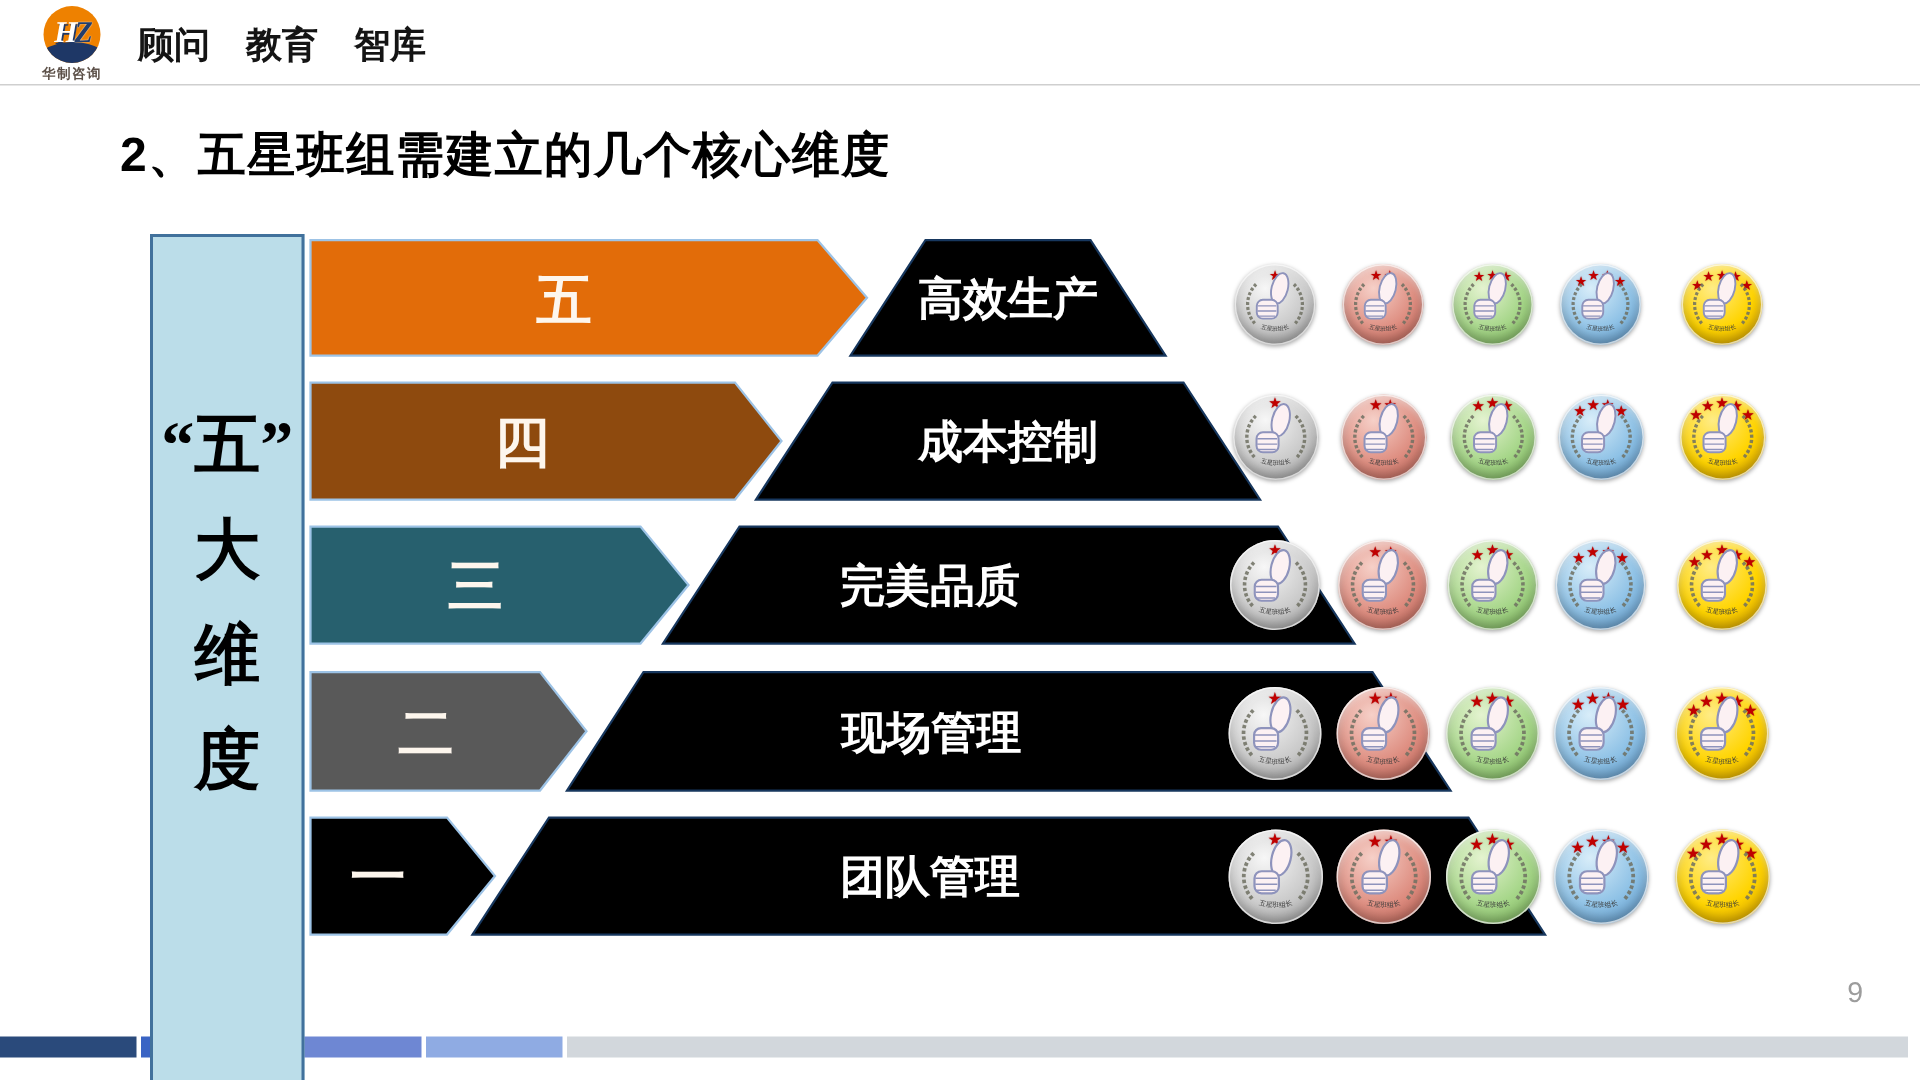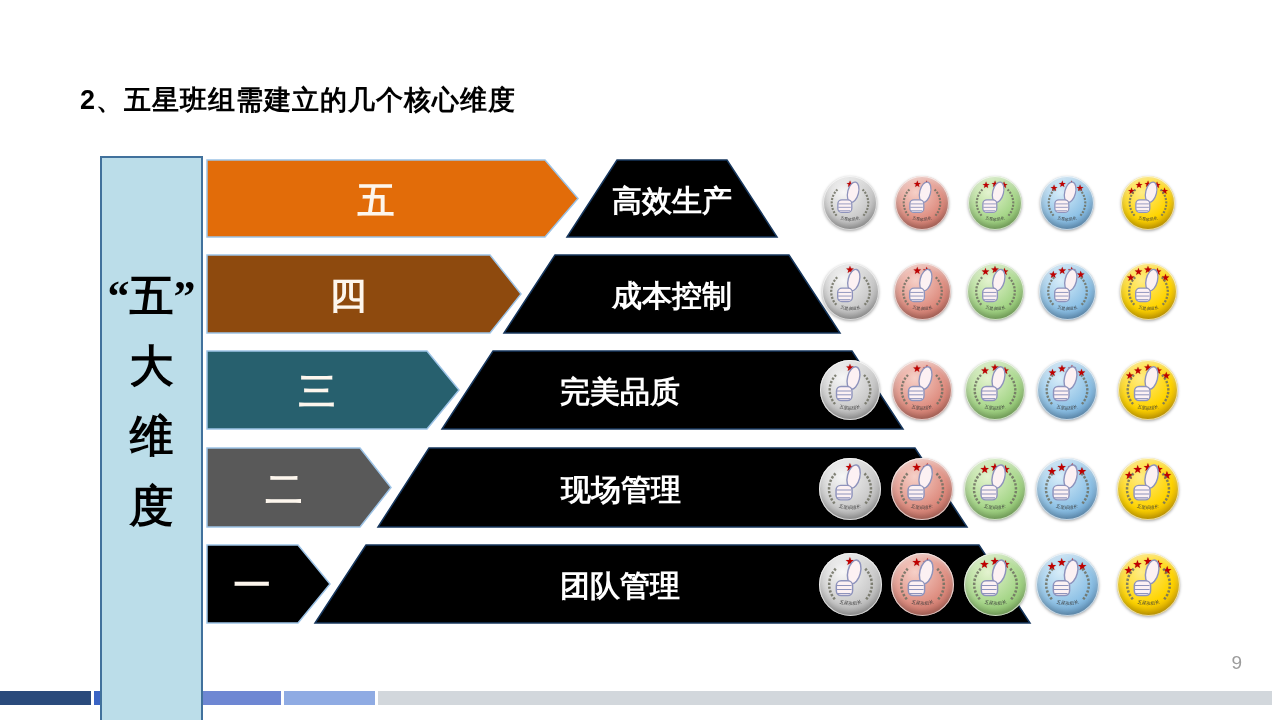--- a/index.html
+++ b/index.html
@@ -17,21 +17,21 @@
   .logo-hz{position:absolute;left:0;top:4px;width:100%;text-align:center;
            font-family:"Liberation Serif",serif;font-style:italic;font-weight:bold;
            font-size:20px;line-height:28px;letter-spacing:-2px;}
   .logo-hz .h{color:#fff;text-shadow:1px 1px 0 #1E3766;}
   .logo-hz .z{color:#233d6b;text-shadow:0 0 1px #fff;}
   .logo-sub{margin-top:1px;font-size:9px;font-weight:bold;color:#5c5048;letter-spacing:1px;}
   .slogan{position:absolute;left:92px;top:14px;font-family:"Liberation Serif",serif;
           font-weight:bold;font-size:24px;color:#141414;}
 
   
-  .title{position:absolute;left:80px;top:82px;margin:0;font-size:27px;font-weight:bold;
+  .title{position:absolute;left:80px;top:82px;margin:0;font-size:32px;font-weight:bold;
          color:#000;letter-spacing:1px;}
 
   
   .diagram-svg{position:absolute;left:0;top:0;z-index:1;}
   .numeral{font-family:"Liberation Sans",sans-serif;font-weight:bold;font-size:37px;
            fill:#FDF6ED;text-anchor:middle;dominant-baseline:central;}
   .plabel{font-family:"Liberation Sans",sans-serif;font-weight:bold;font-size:30px;
           fill:#fff;text-anchor:middle;dominant-baseline:central;}
 
   .sidebar{position:absolute;left:100px;top:156px;width:99px;height:464px;z-index:2;
@@ -53,20 +53,30 @@
   
   .page-num{position:absolute;right:38px;top:652px;font-size:19px;color:#9c9c9c;}
   #footer-bars{position:absolute;left:0;top:691px;width:1280px;height:14px;}
   .fbar{position:absolute;top:0;height:14px;}
 </style>
 </head>
 <body>
 
 <div class="slide">
 
+  <div class="header">
+    <div class="logo">
+      <div class="logo-circle">
+        <div class="logo-navy"></div>
+        <div class="logo-hz"><span class="h">H</span><span class="z">Z</span></div>
+      </div>
+      <div class="logo-sub">华制咨询</div>
+    </div>
+    <div class="slogan">顾问　教育　智库</div>
+  </div>
 
   <h1 class="title">2、五星班组需建立的几个核心维度</h1>
 
   <svg class="diagram-svg" width="1280" height="720" viewBox="0 0 1280 720">
 
     <polygon points="207,160 545,160 578,198.5 545,237 207,237" stroke="#9DC3E6" stroke-width="1.5" fill="#E26C09"></polygon>
     <text class="numeral" x="376" y="200">五</text>
     <polygon points="617,160 727,160 777,237 567,237" stroke="#17375E" stroke-width="1.5" fill="#000000"></polygon>
     <text class="plabel" x="672" y="200">高效生产</text>
 

